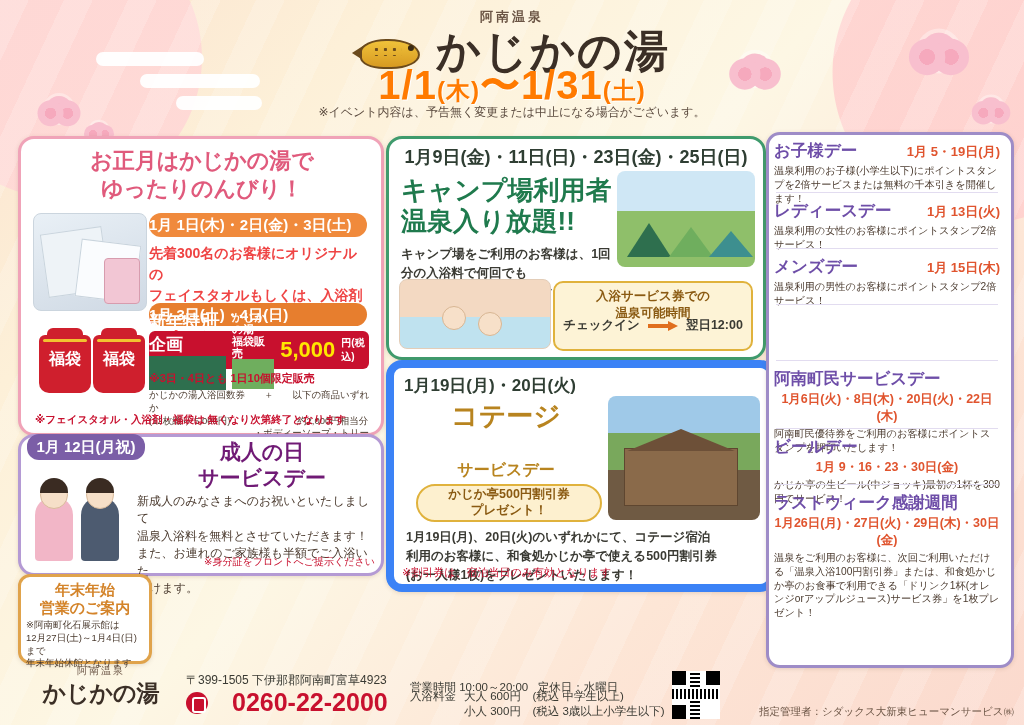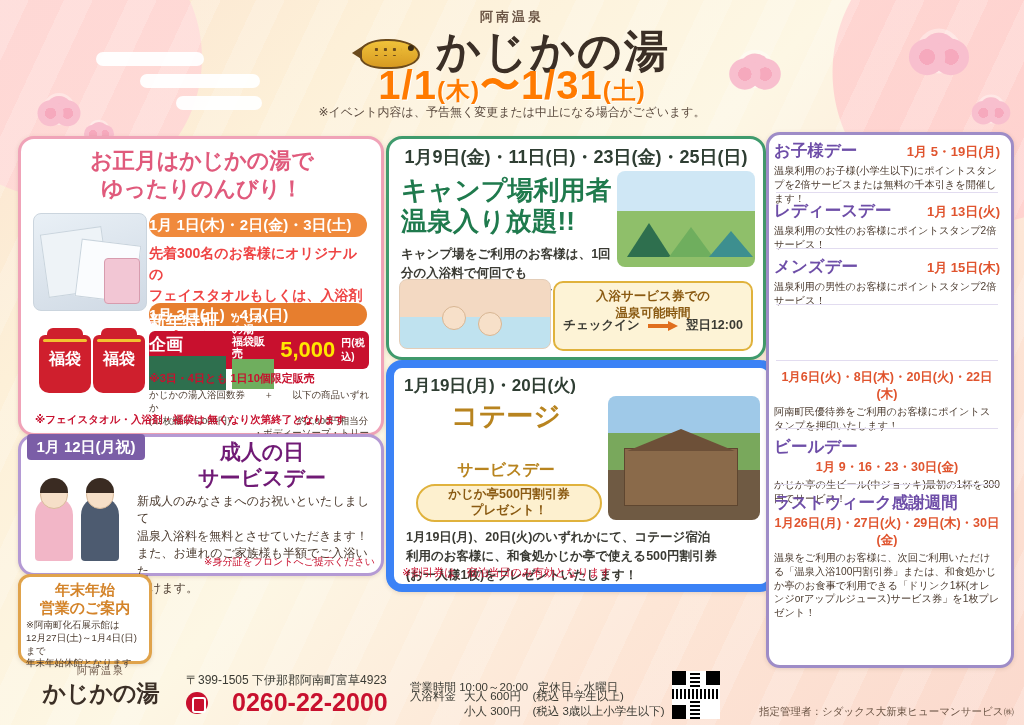--- a/index.html
+++ b/index.html
@@ -83,21 +83,21 @@
   #ny-limit{position:absolute;left:128px;top:232px;width:220px;font-size:11px;color:#c8102e;font-weight:bold;}
   .fukubag{position:absolute;width:52px;height:58px;background:#cf1f2d;border-radius:6px 6px 10px 10px;
     color:#fff;font-weight:bold;text-align:center;font-size:16px;line-height:1.05;padding-top:16px;box-sizing:border-box;}
   .fukubag:before{content:"";position:absolute;left:8px;top:-7px;width:36px;height:12px;background:#cf1f2d;border-radius:6px 6px 0 0;}
   .fukubag:after{content:"";position:absolute;left:4px;top:4px;width:44px;height:3px;background:#f2c230;border-radius:2px;}
   #ny-contents{position:absolute;left:128px;top:250px;width:222px;font-size:9.5px;color:#4a3a2e;line-height:1.35;}
   #ny-foot{position:absolute;left:14px;bottom:6px;width:336px;font-size:10.5px;color:#c8102e;font-weight:bold;}
 
   
   #p-seijin{left:18px;top:434px;width:360px;height:136px;background:#fff;border:3px solid #b49ad4;border-radius:16px;}
-  #seijin-date{position:absolute;left:6px;top:-3px;width:118px;height:26px;background:#7b5ea7;color:#fff;border-radius:4px;
+  #seijin-date{position:absolute;left:6px;top:-3px;width:118px;height:26px;background:#7b5ea7;color:#fff;border-radius:12px;
     font-weight:bold;font-size:15px;line-height:26px;text-align:center;}
   #seijin-ttl{position:absolute;left:128px;top:2px;width:226px;text-align:center;color:#701a75;font-weight:bold;
     font-size:21px;line-height:1.25;}
   #seijin-body{position:absolute;left:116px;top:56px;width:238px;font-size:12px;color:#4a3a2e;line-height:1.45;}
   #seijin-note{position:absolute;left:116px;bottom:4px;width:238px;font-size:10px;color:#c8102e;text-align:right;}
   .couple{position:absolute;left:14px;top:44px;width:96px;height:80px;}
   .person{position:absolute;bottom:0;width:38px;height:64px;border-radius:18px 18px 4px 4px;}
   .p-w{left:0;background:#f2b6c7;}
   .p-m{left:46px;background:#4d5b70;}
   .head{position:absolute;top:-16px;left:50%;transform:translateX(-50%);width:26px;height:26px;border-radius:50%;
@@ -345,20 +345,23 @@
         <span class="rname">メンズデー</span>
         <span class="rdate">1月 15日(木)</span>
       </div>
       <div class="rbody">温泉利用の男性のお客様にポイントスタンプ2倍サービス！</div>
     </div>
     <div class="rdiv" style="top: 304px; left: 776px;"></div>
     <div class="rsec" style="top: 312px; left: 774px; position: absolute;">
     </div>
     <div class="rdiv" style="top: 360px; left: 776px;"></div>
     <div class="rsec" style="top: 368px; left: 774px; position: absolute;">
+      <div class="rt">
+        <span class="rname">阿南町民サービスデー</span>
+      </div>
       <div class="rdates2">1月6日(火)・8日(木)・20日(火)・22日(木)</div>
       <div class="rbody">阿南町民優待券をご利用のお客様にポイントスタンプを押印いたします！</div>
     </div>
     <div class="rdiv" style="top: 428px; left: 776px;"></div>
     <div class="rsec" style="top: 436px; left: 774px; position: absolute;">
       <div class="rt">
         <span class="rname">ビールデー</span>
       </div>
       <div class="rdates2">1月 9・16・23・30日(金)</div>
       <div class="rbody">かじか亭の生ビール(中ジョッキ)最初の1杯を300円でサービス！</div>

